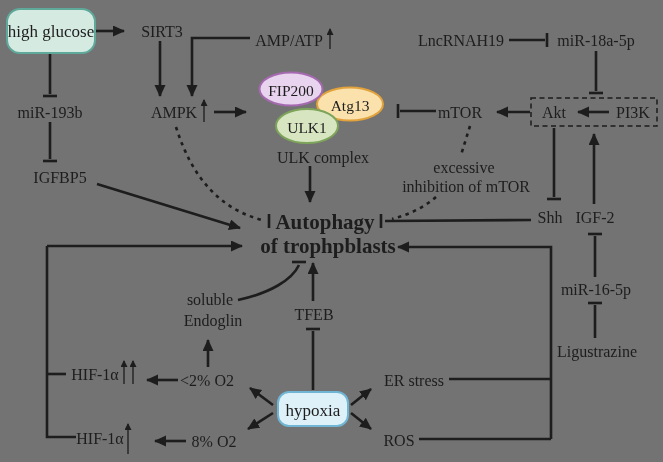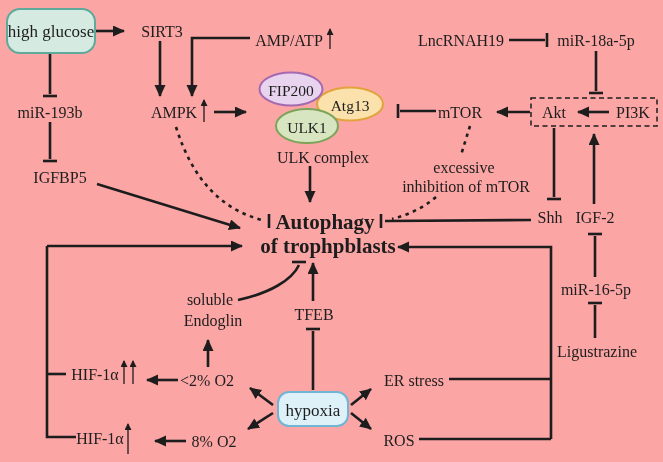--- a/index.html
+++ b/index.html
@@ -1,16 +1,16 @@
 <!DOCTYPE html>
 <html><head>
 <meta charset="utf-8">
 <style>
   html,body{margin:0;padding:0;background:#ffffff;}
-  .stage{position:relative;width:663px;height:462px;background:#fca5a5;overflow:hidden;}
+  .stage{position:relative;width:663px;height:462px;background:#737373;overflow:hidden;}
   svg text{
     font-family:"Liberation Serif","DejaVu Serif",serif;
     font-size:16px; fill:#1d1d1d;
   }
   svg .t17{font-size:17px;}
   svg .t15{font-size:15.5px;}
   svg .big{font-size:21px;font-weight:bold;}
   .ln{stroke:#1d1d1d;stroke-width:2.6;fill:none;}
   .dash{stroke-dasharray:3.5 4.5;}
   .thin{stroke:#1d1d1d;stroke-width:1.3;fill:none;}

